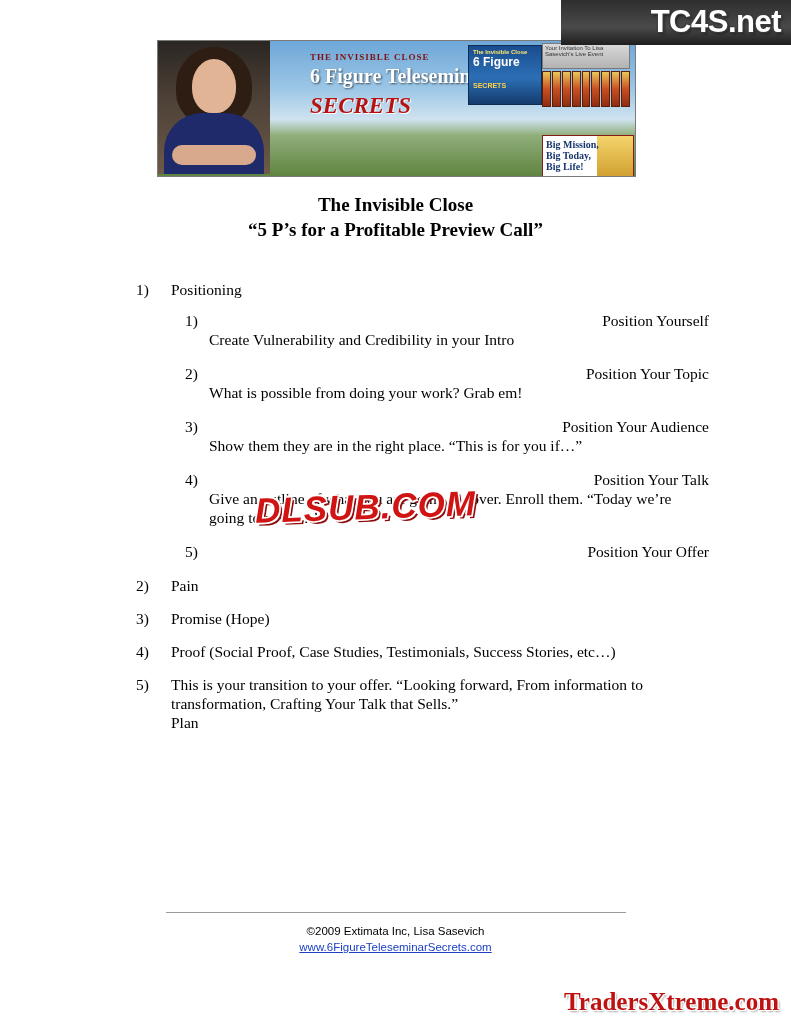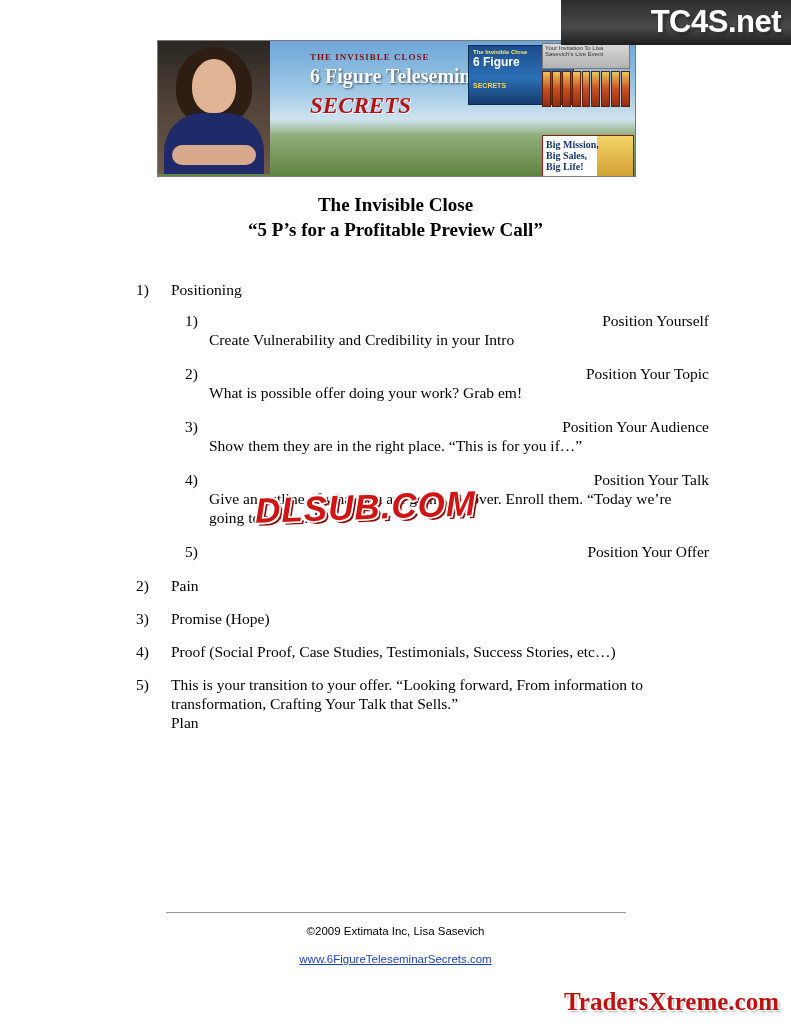--- a/index.html
+++ b/index.html
@@ -157,21 +157,20 @@
     font-size: 23px;
     color: #b71212;
     text-shadow: 1px 1px 0 #ffffff;
   }
   .banner .prodbox {
     position: absolute;
     left: 310px; top: 4px;
     width: 72px; height: 58px;
     background: linear-gradient(to bottom, #1a4d8f 0%, #2c6fb5 55%, #143b6d 100%);
     border: 1px solid #0d2c52;
-    padding-left: 32px;
   }
   .banner .prodbox .l1 {
     position: absolute; left: 4px; top: 3px;
     font-family: "Liberation Sans", sans-serif;
     font-size: 6px; color: #ffe86a; font-weight: bold;
   }
   .banner .prodbox .l2 {
     position: absolute; left: 4px; top: 11px;
     font-family: "Liberation Sans", sans-serif;
     font-size: 12px; color: #ffffff; font-weight: bold; line-height: 11px;
@@ -327,21 +326,21 @@
     font-size: 11.5px;
     color: #000;
     text-align: center;
   }
   .footer .link {
     font-family: "Liberation Sans", sans-serif;
     font-size: 11.5px;
     color: #1b3fc4;
     text-decoration: underline;
     display: inline-block;
-    margin-top: 16px;
+    margin-top: 4px;
   }
 </style>
 </head>
 <body>
 
 <div class="banner">
   <div class="photo">
     <div class="hair"></div>
     <div class="face"></div>
     <div class="body"></div>
@@ -368,21 +367,21 @@
     <div class="cd"></div>
     <div class="cd"></div>
     <div class="cd"></div>
     <div class="cd"></div>
   </div>
 
   <div class="promo">
     <div class="gold"></div>
     <div class="ptext">
       <span>Big Mission,</span><br>
-      <span>Big Sales,</span><br>
+      <span>Big Today,</span><br>
       <span>Big Life!</span>
     </div>
     <div class="adm">ADMIT ONE</div>
   </div>
 </div>
 
 <div class="doc-title">
   <div>The Invisible Close</div>
   <div>“5 P’s for a Profitable Preview Call”</div>
 </div>
@@ -396,21 +395,21 @@
       <div class="nested-wrap">
         <ol class="lvl2">
           <li>
             <span class="num">1)</span>
             <span class="sub-head">Position Yourself</span>
             <span class="sub-desc">Create Vulnerability and Credibility in your Intro</span>
           </li>
           <li>
             <span class="num">2)</span>
             <span class="sub-head">Position Your Topic</span>
-            <span class="sub-desc">What is possible offer doing your work? Grab em!</span>
+            <span class="sub-desc">What is possible from doing your work? Grab em!</span>
           </li>
           <li>
             <span class="num">3)</span>
             <span class="sub-head">Position Your Audience</span>
             <span class="sub-desc">Show them they are in the right place. “This is for you if…”</span>
           </li>
           <li>
             <span class="num">4)</span>
             <span class="sub-head">Position Your Talk</span>
             <span class="sub-desc">Give an outline of what you are going to cover. Enroll them. “Today we’re going to cover…”</span>

